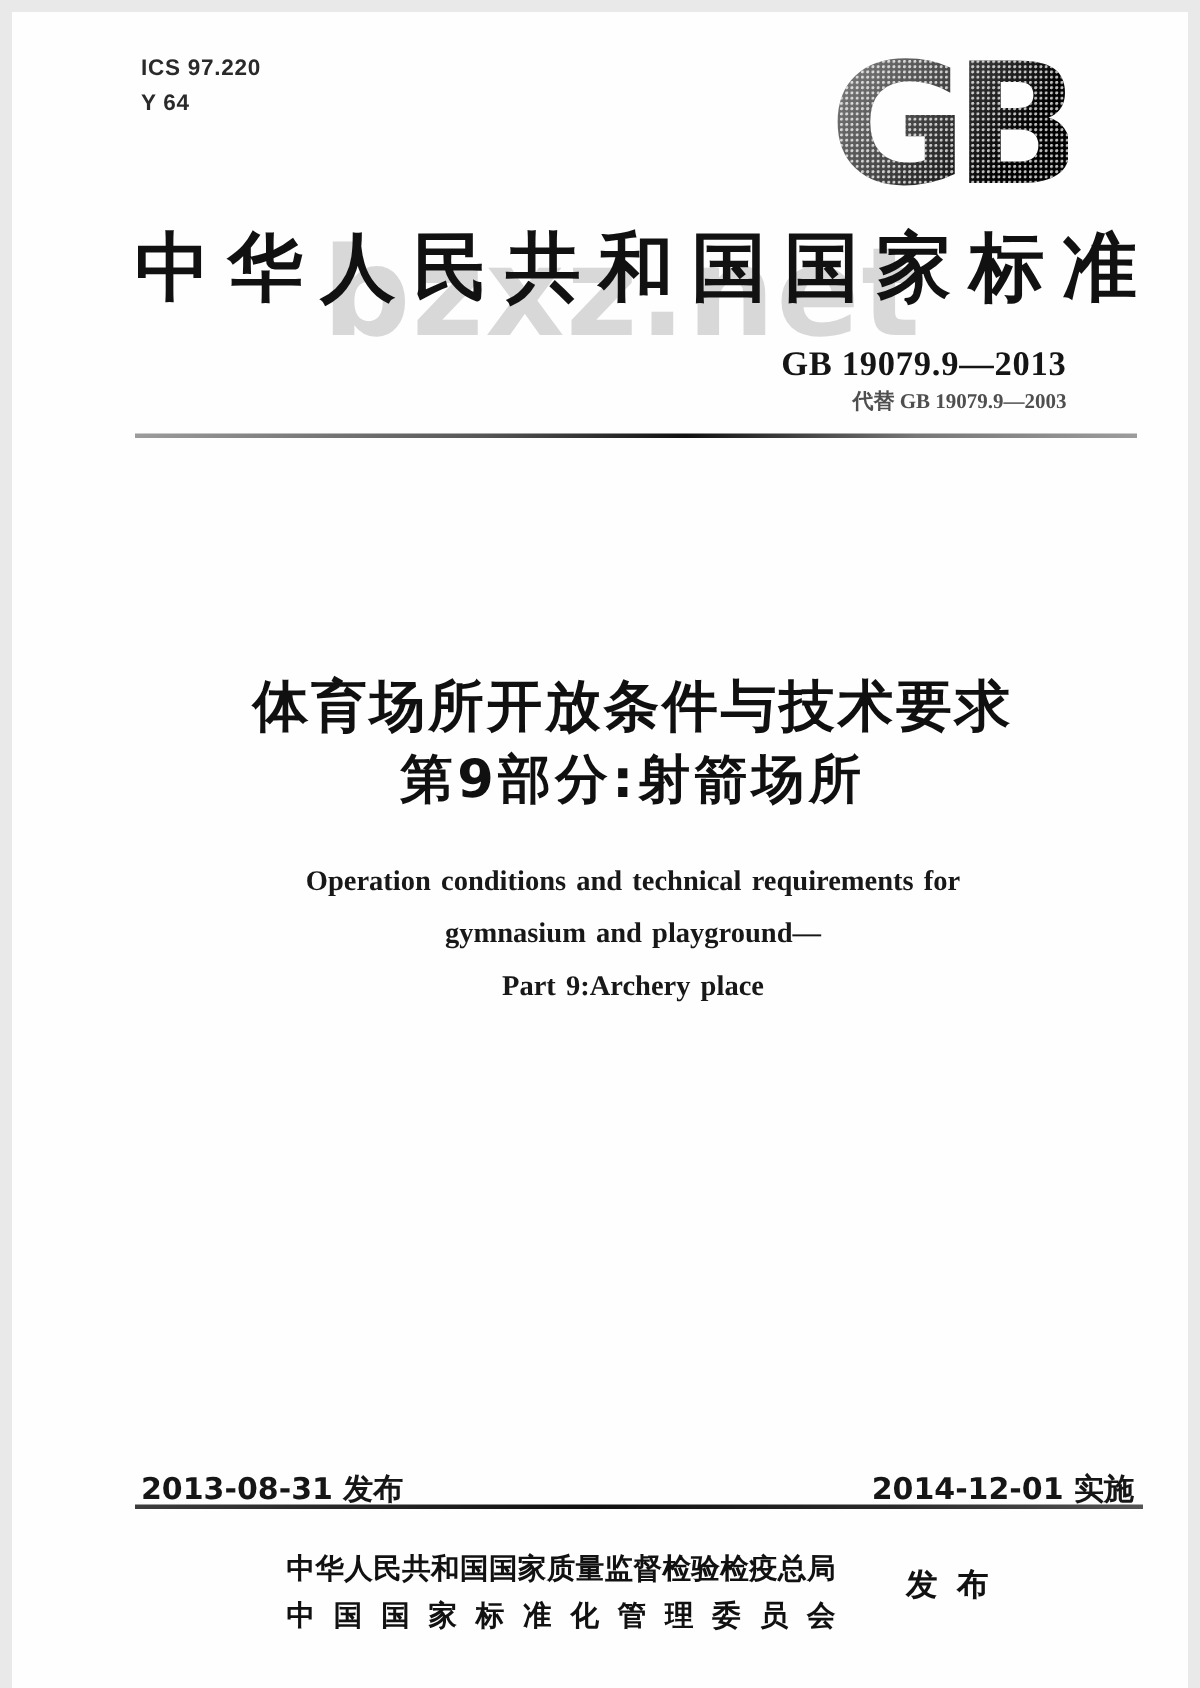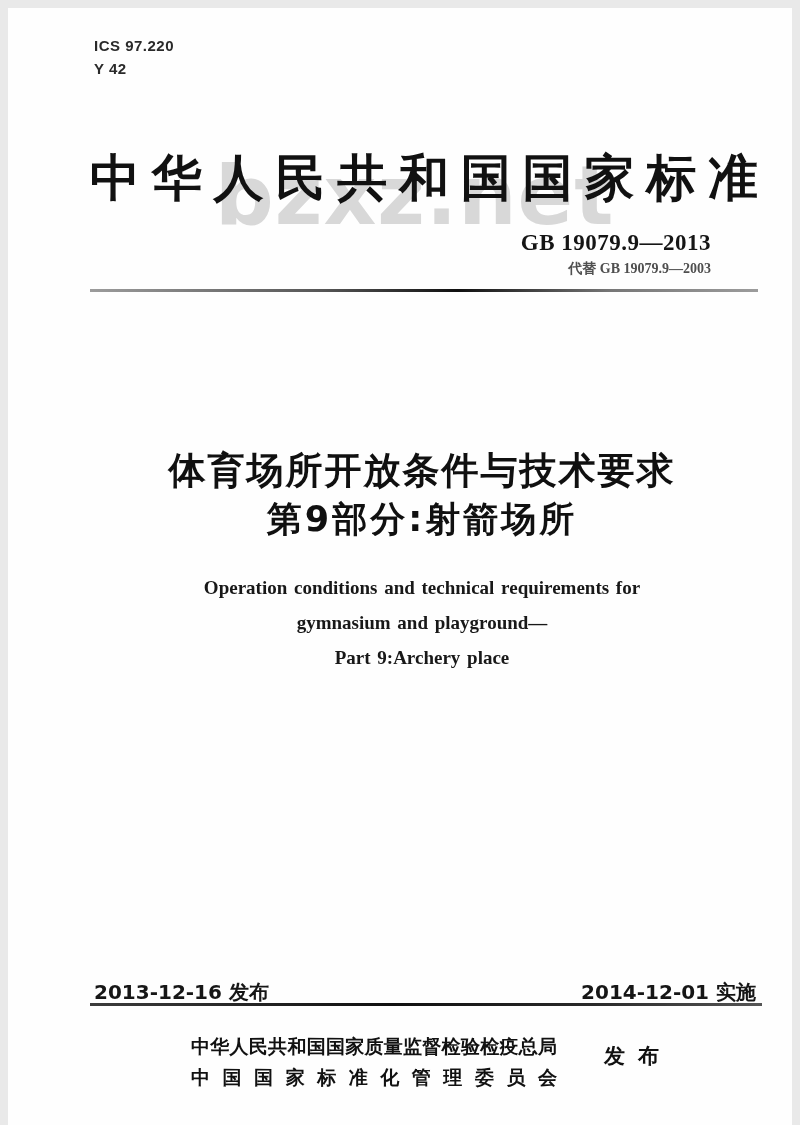--- a/index.html
+++ b/index.html
@@ -212,23 +212,26 @@
     white-space: nowrap;
   }
 </style>
 </head>
 <body>
 
 <div class="page">
 
   <div class="ics-block">
     <div>ICS 97.220</div>
-    <div>Y 42</div>
-  </div>
-
+    <div>Y 64</div>
+  </div>
+
+  <div class="gb-logo">
+    <span class="gb-text">GB</span>
+  </div>
 
   <div class="watermark">bzxz.net</div>
 
   <div class="national-title">中华人民共和国国家标准</div>
 
   <div class="std-number-block">
     <div class="std-number">GB 19079.9—2013</div>
     <div class="std-replaces">代替 GB 19079.9—2003</div>
   </div>
 
@@ -237,21 +240,21 @@
   <div class="cn-title-1">体育场所开放条件与技术要求</div>
   <div class="cn-title-2">第9部分:射箭场所</div>
 
   <div class="en-title">
     <div>Operation conditions and technical requirements for</div>
     <div>gymnasium and playground—</div>
     <div>Part 9:Archery place</div>
   </div>
 
   <div class="date-row">
-    <span>2013-12-16 发布</span>
+    <span>2013-08-31 发布</span>
     <span>2014-12-01 实施</span>
   </div>
 
   <div class="rule-bottom"></div>
 
   <div class="issuer-block">
     <div class="issuer-line">中华人民共和国国家质量监督检验检疫总局</div>
     <div class="issuer-line">中国国家标准化管理委员会</div>
   </div>
 

